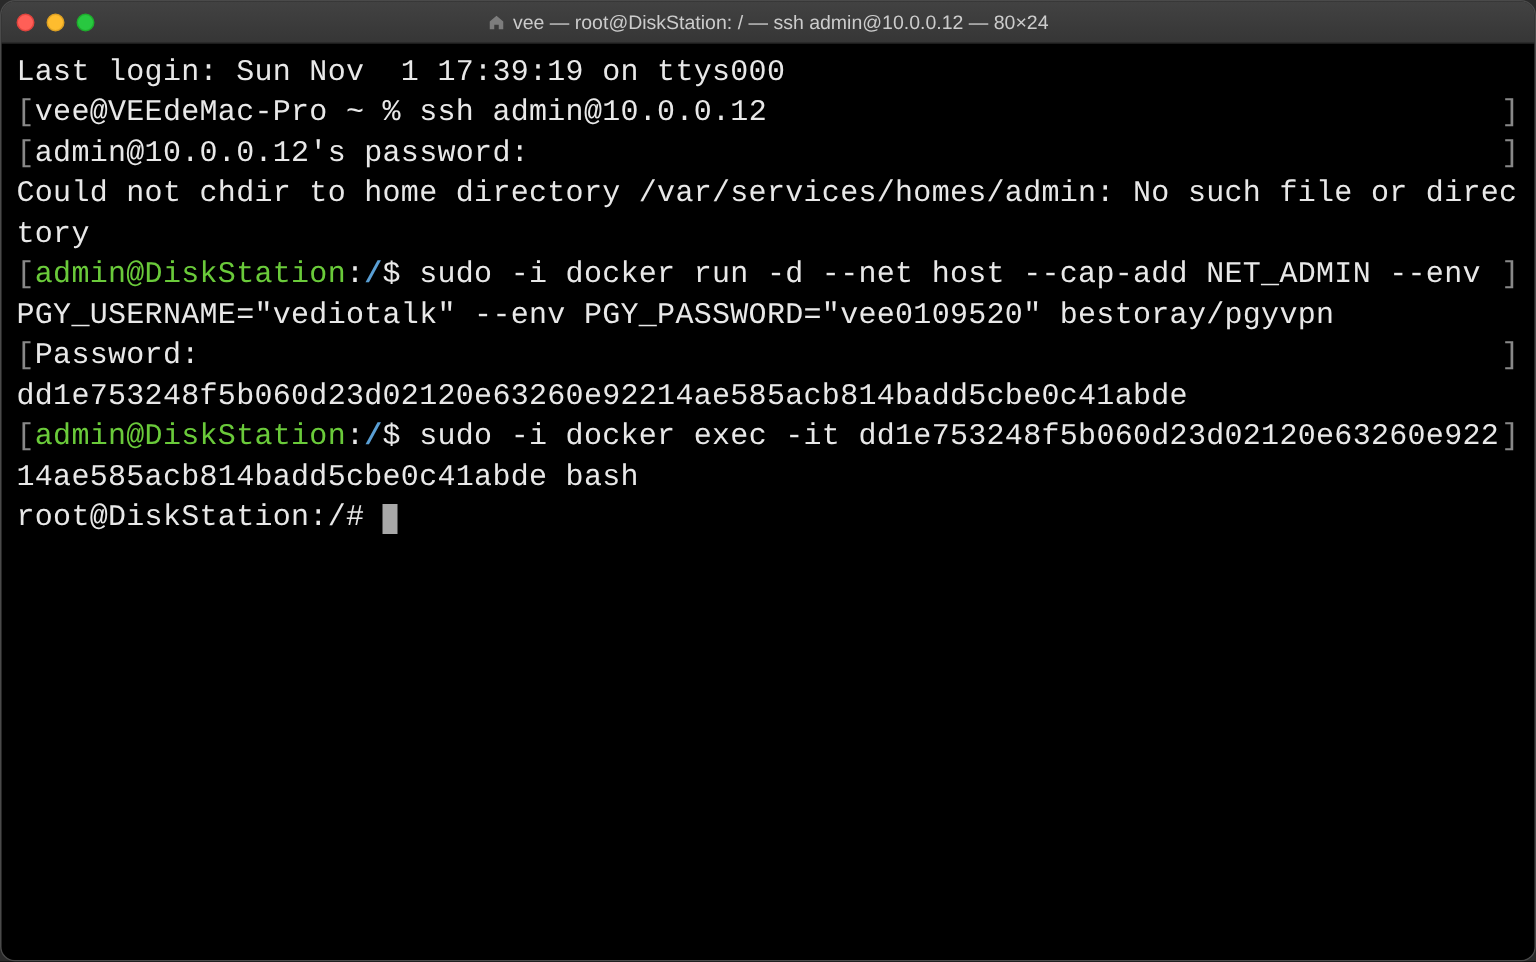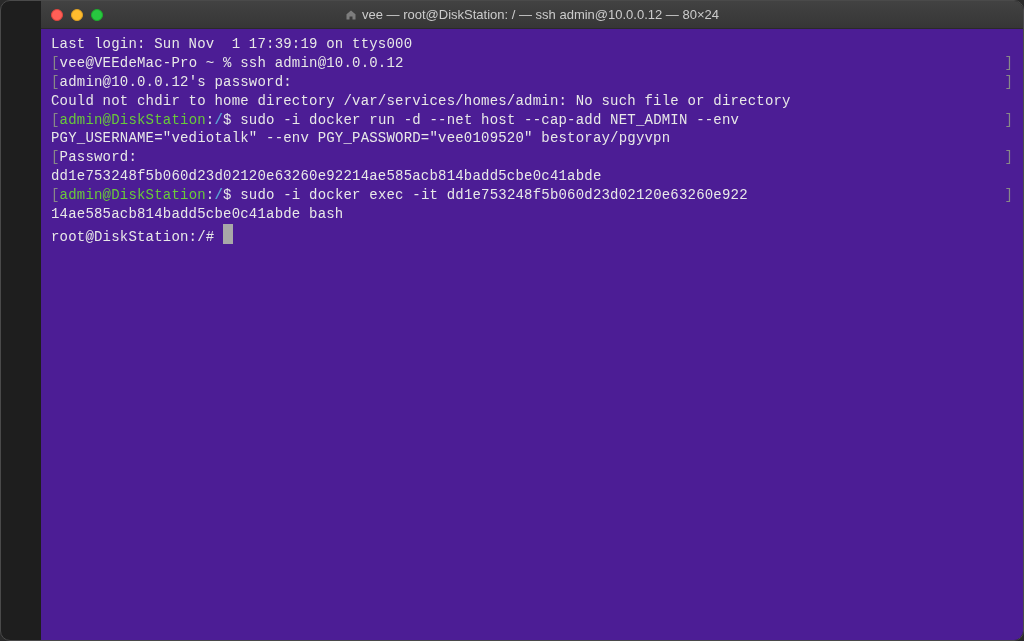--- a/index.html
+++ b/index.html
@@ -14,21 +14,20 @@
       height: 641px;
       overflow: hidden;
     }
     .window {
       width: 1024px;
       height: 641px;
       background: #1e1e1e;
       border-radius: 10px;
       overflow: hidden;
       border: 1px solid #4a4a4a;
-      padding-left: 40px;
     }
     .titlebar {
       height: 28px;
       background: linear-gradient(to bottom, #424242, #363636);
       display: flex;
       align-items: center;
       padding: 0 10px;
       border-bottom: 1px solid #2a2a2a;
       position: relative;
     }
@@ -60,28 +59,28 @@
       gap: 5px;
     }
     .home-icon {
       display: inline-block;
       width: 12px;
       height: 12px;
       opacity: 0.7;
     }
     .terminal {
       padding: 6px 10px;
-      font-size: 14px;
+      font-size: 20px;
       line-height: 1.35;
       color: #e8e8e8;
       letter-spacing: 0.2px;
       white-space: pre-wrap;
       word-break: break-all;
       height: calc(100% - 28px);
-      background: #4c1d95;
+      background: #000000;
     }
     .gray { color: #888888; }
     .white { color: #e8e8e8; }
     .green { color: #6aca3a; font-weight: normal; }
     .blue { color: #5a9fd4; font-weight: bold; }
     .cursor {
       display: inline-block;
       width: 10px;
       height: 20px;
       background: #a8a8a8;

